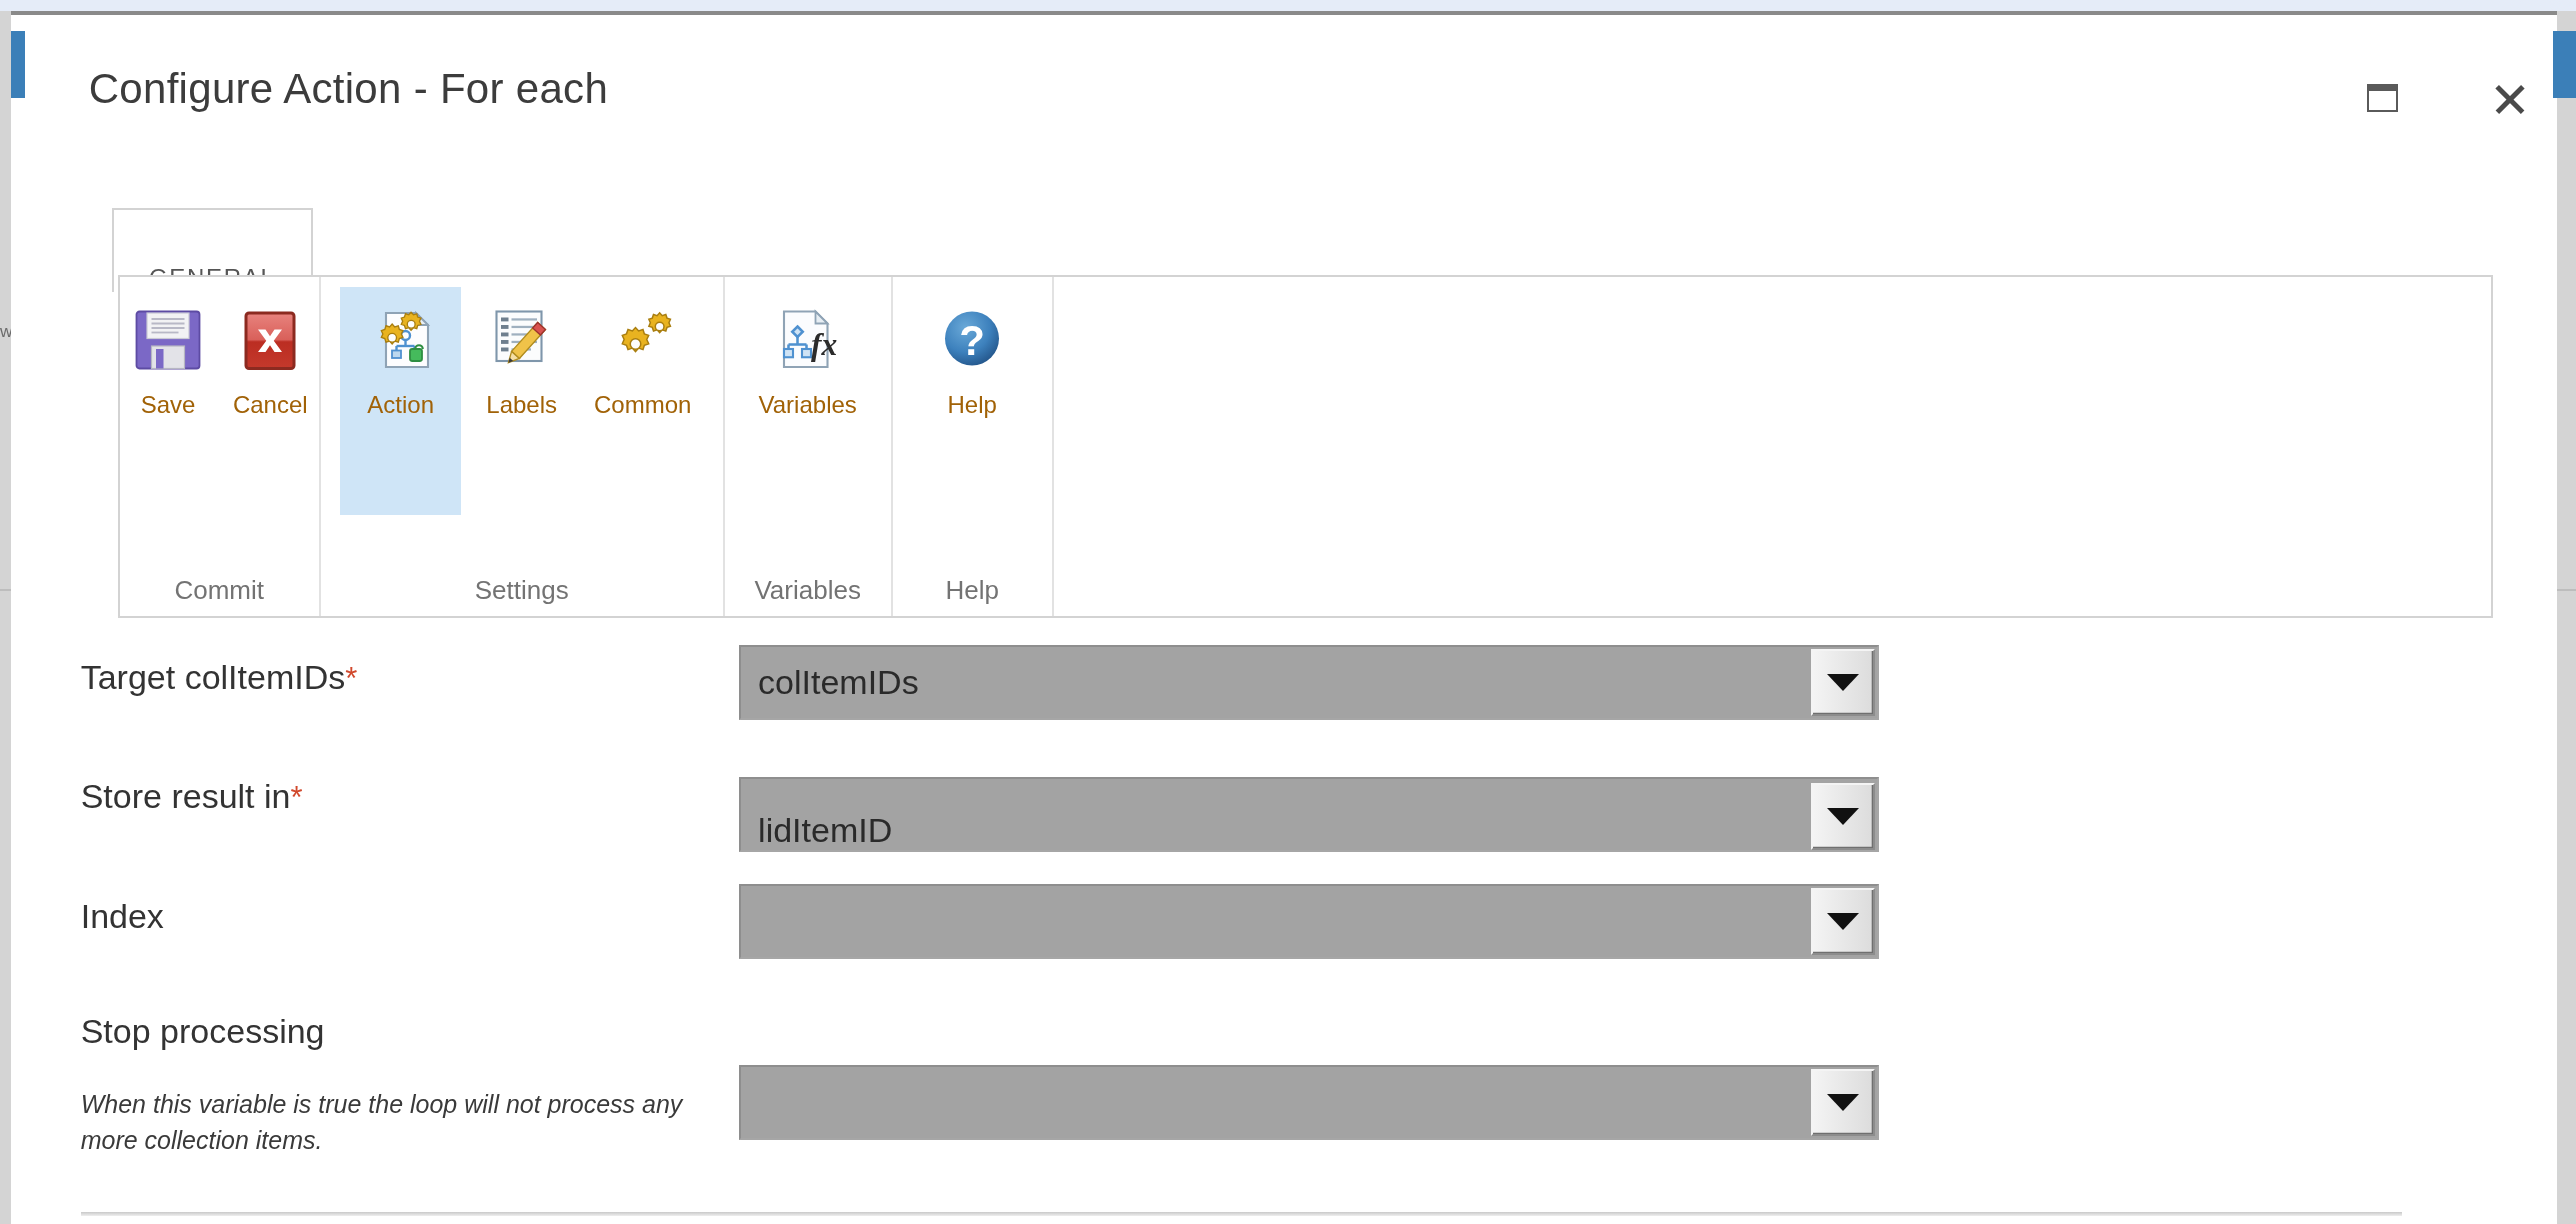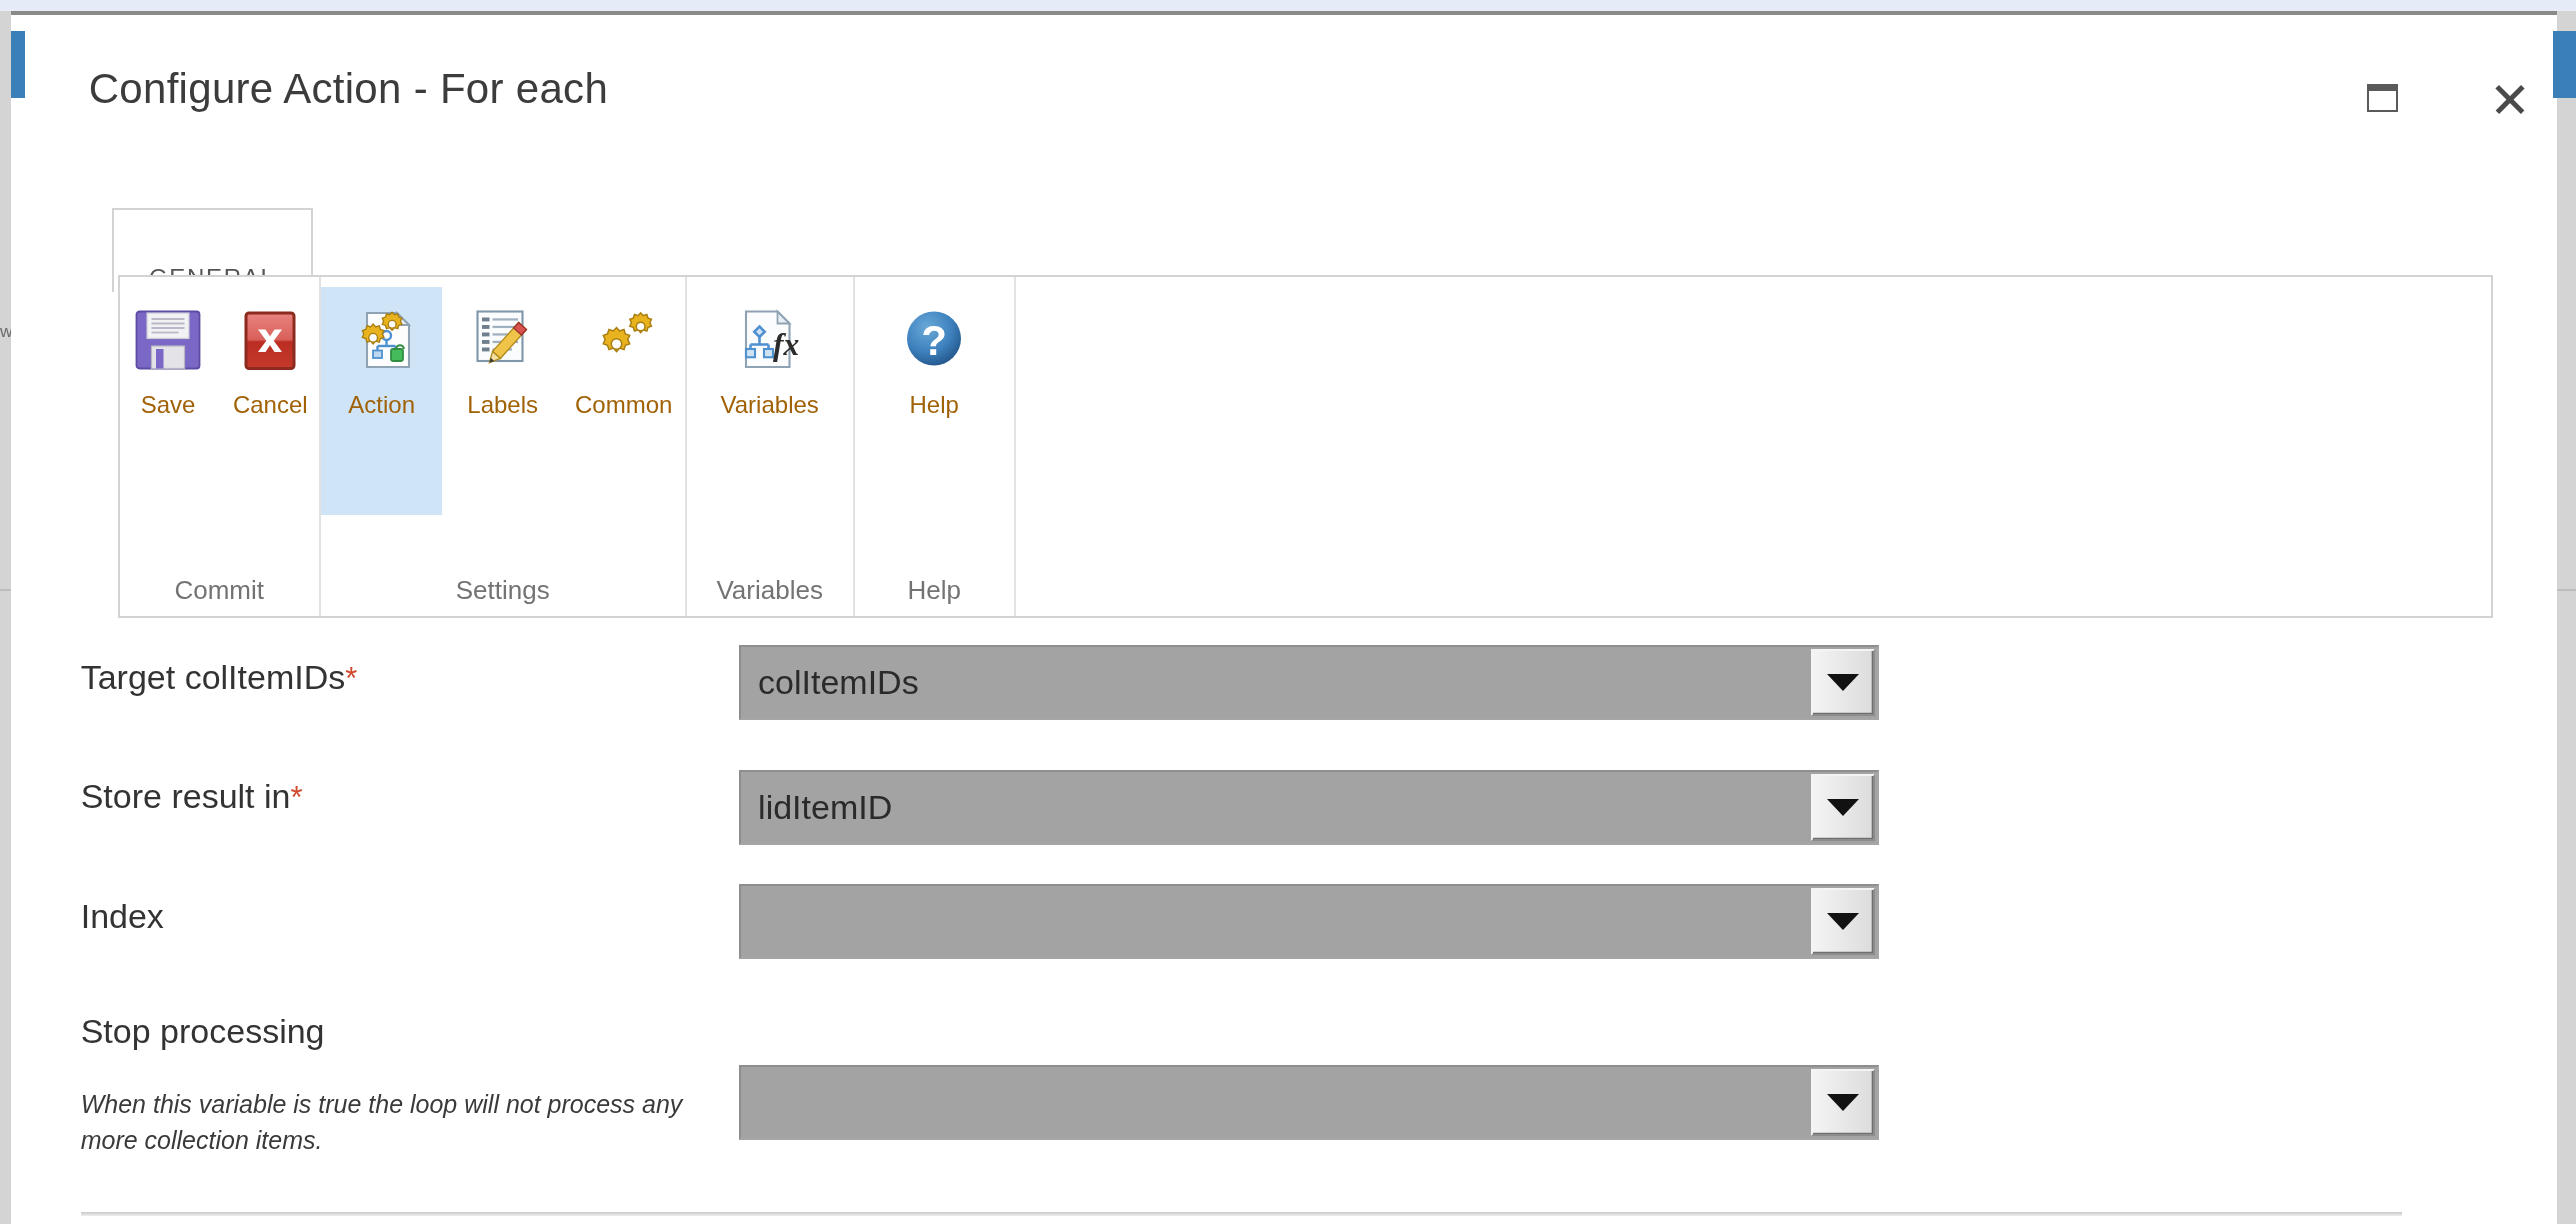--- a/index.html
+++ b/index.html
@@ -193,21 +193,21 @@
     margin-bottom: 13.4px;
   }
   .rbtn .lbl {
     font-size: 24px;
     color: #a16207;
     white-space: nowrap;
   }
 
   
   .g-commit  { width: 201px; }
-  .g-settings{ width: 366px; }
+  .g-settings{ width: 404px; }
   .g-vars    { width: 168px; }
   .g-help    { width: 161px; }
 
   .g-commit .group-items   { gap: 5.4px; }
   .g-settings .group-items { gap: 0px; }
 
   
   .form {
     position: absolute;
     left: 0px; top: 624px;
@@ -497,21 +497,21 @@
           <span class="dropbtn">
             <span class="caret"></span>
           </span>
         </div>
       </div>
 
       <div class="frow" style="top:119px;">
         <div class="flabel" style="left:70px; top:19px;">
           <span>Store result in</span><span class="req">*</span>
         </div>
-        <div class="combo" style="left:728px; top:12px;">
+        <div class="combo" style="left:728px; top:19px;align-items:flex-end;">
           <span class="val">lidItemID</span>
           <span class="dropbtn">
             <span class="caret"></span>
           </span>
         </div>
       </div>
 
       <div class="frow" style="top:239px;">
         <div class="flabel" style="left:70px; top:19px;">
           <span>Index</span>

